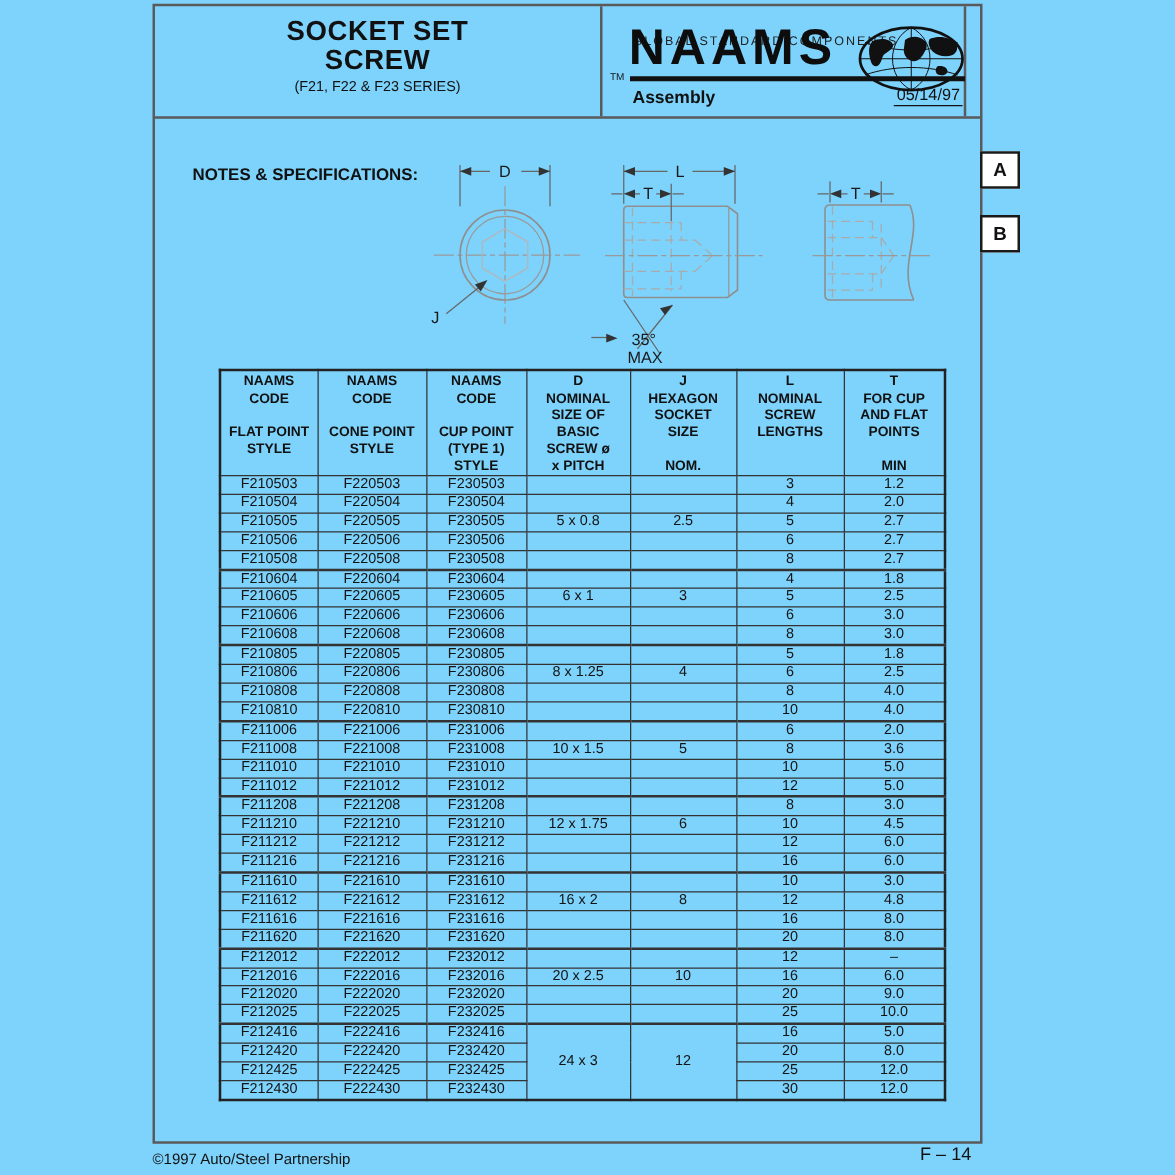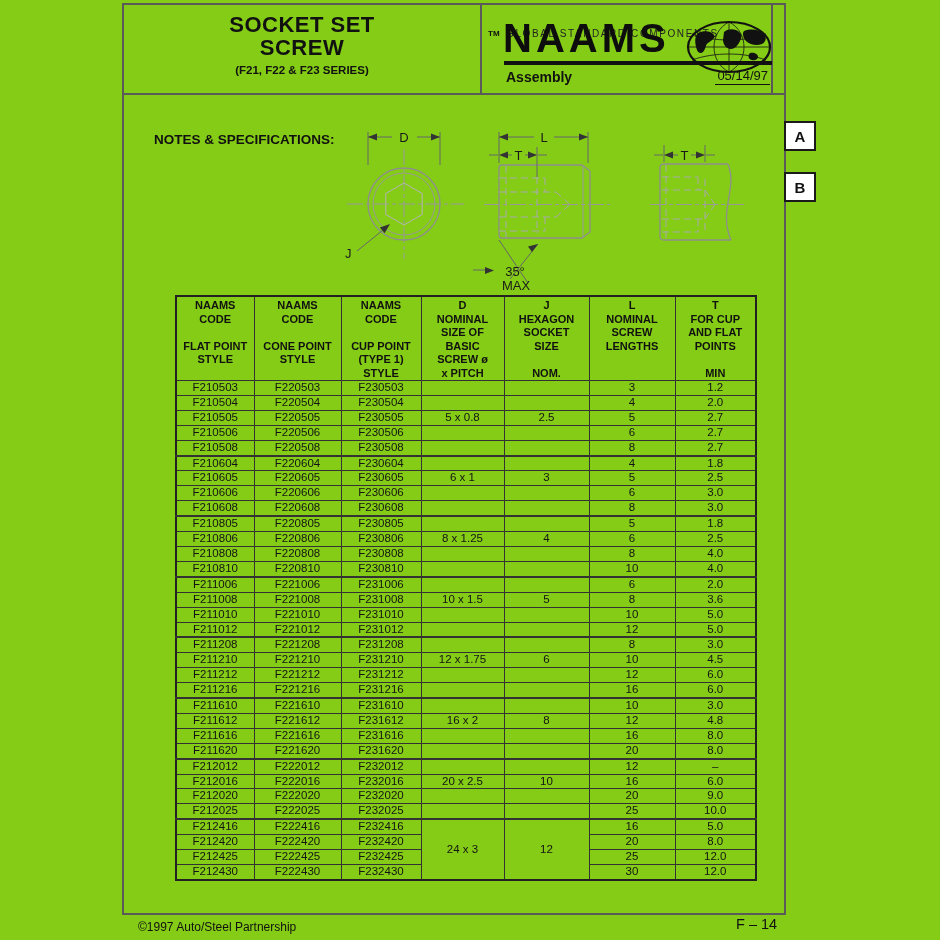--- a/index.html
+++ b/index.html
@@ -1,29 +1,29 @@
 <!DOCTYPE html>
 <html><head>
 <meta charset="utf-8">
 <style>
   html,body{margin:0;padding:0;background:#ffffff;}
-  .page{position:relative;width:940px;height:940px;background:#84cc16;
+  .page{position:relative;width:940px;height:940px;background:#7dd3fc;
         font-family:"Liberation Sans", sans-serif;color:#111;overflow:hidden;}
   .page-border{position:absolute;left:122px;top:3px;width:664px;height:912px;
         border:2px solid #5a5a5a;box-sizing:border-box;}
   
   .header-band{position:absolute;left:0;top:0;right:0;height:88px;
         border-bottom:2px solid #5a5a5a;display:flex;}
   .title-block{width:358px;height:88px;border-right:2px solid #5a5a5a;box-sizing:border-box;
         display:flex;flex-direction:column;align-items:center;padding-top:8px;}
   .doc-title{font-size:22px;font-weight:bold;line-height:23px;text-align:center;letter-spacing:.5px;}
-  .doc-series{font-size:11.5px;margin-top:5px;font-weight:bold;}
+  .doc-series{font-size:11.5px;margin-top:5px;}
   .logo-block{position:relative;width:291px;height:88px;border-right:2px solid #5a5a5a;box-sizing:border-box;}
   .tagline{position:absolute;left:24px;top:23px;font-size:10px;letter-spacing:1.6px;color:#222;white-space:nowrap;}
-  .tm{position:absolute;left:6px;top:24px;font-size:8px;font-weight:bold;}
+  .tm{position:absolute;left:6px;top:52px;font-size:8px;font-weight:normal;}
   .brandname{position:absolute;left:21px;top:13px;font-size:40px;font-weight:bold;
         letter-spacing:4px;line-height:1;color:#0d0d0d;}
   .globe{position:absolute;left:204px;top:15px;}
   .brand-bar{position:absolute;left:22px;width:268px;top:56px;height:3.5px;background:#111;}
   .doctype{position:absolute;left:24px;top:64px;font-size:14px;font-weight:bold;}
   .docdate{position:absolute;right:1px;top:63px;font-size:13px;border-bottom:1.5px solid #111;padding:0 2px 1px 2px;text-align:right;}
   
   .zone{position:absolute;width:32px;height:30px;border:2px solid #1a1a1a;box-sizing:border-box;
         background:#fff;display:flex;align-items:center;justify-content:center;
         font-size:15px;font-weight:bold;}
@@ -43,21 +43,21 @@
   .arrow{fill:#333;stroke:none;}
   
   .spec-table{position:absolute;left:51px;top:290px;width:580px;border-collapse:collapse;
         table-layout:fixed;border:2px solid #222;}
   .spec-table th,.spec-table td{border:1px solid #333;padding:0;text-align:center;vertical-align:top;}
   .spec-table th{font-size:11px;font-weight:bold;padding-top:2px;height:81px;}
   .spec-table th .hline{height:13.5px;line-height:13.5px;white-space:nowrap;}
   .spec-table td{font-size:11.5px;height:13.9px;line-height:13.9px;vertical-align:middle;color:#141414;}
   .spec-table tr.group-end td{border-bottom-width:2px;margin-left:44px;}
   
-  .footer-copy{position:absolute;left:138px;top:920px;font-size:12px;}
+  .footer-copy{position:absolute;left:122px;top:920px;font-size:12px;}
   .footer-page{position:absolute;left:736px;top:916px;font-size:14.5px;}
 </style>
 </head>
 <body>
 
 <div class="page">
 
   <div class="page-border">
 
     <div class="header-band">

